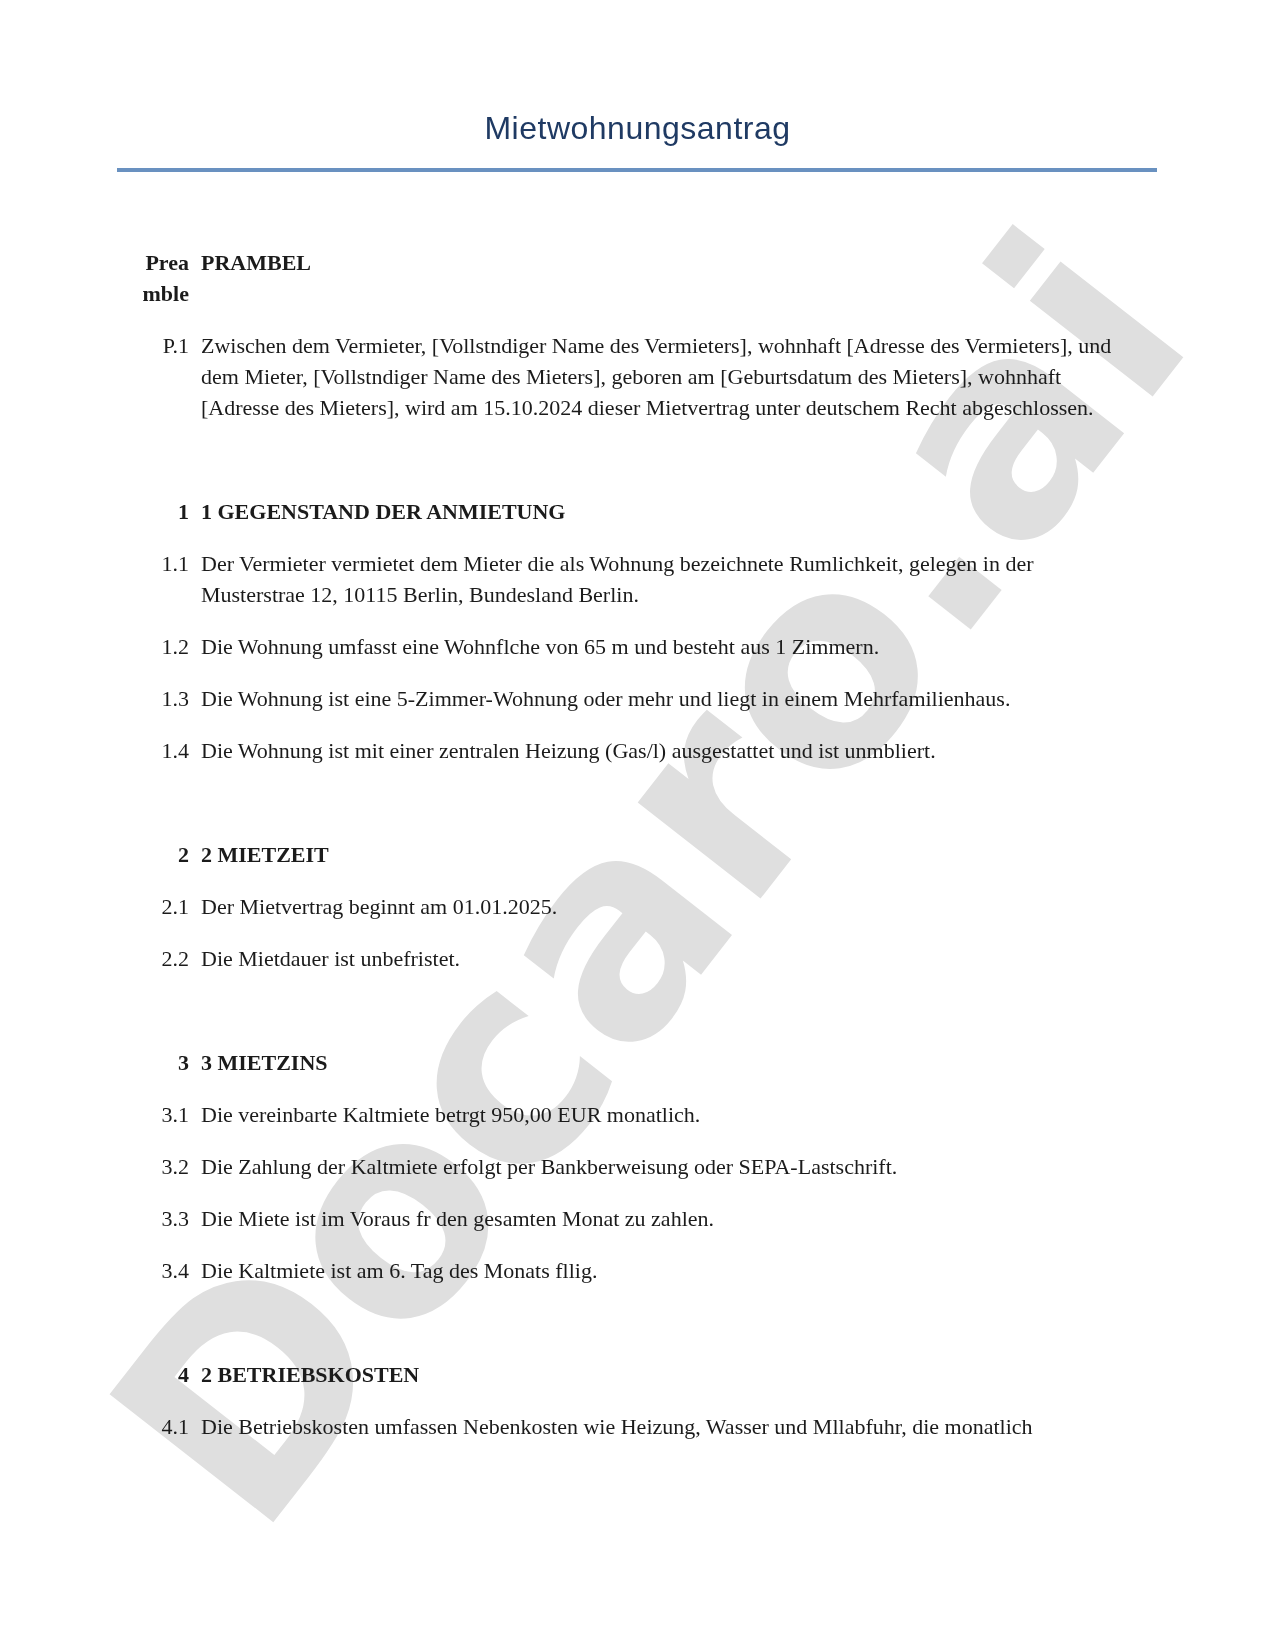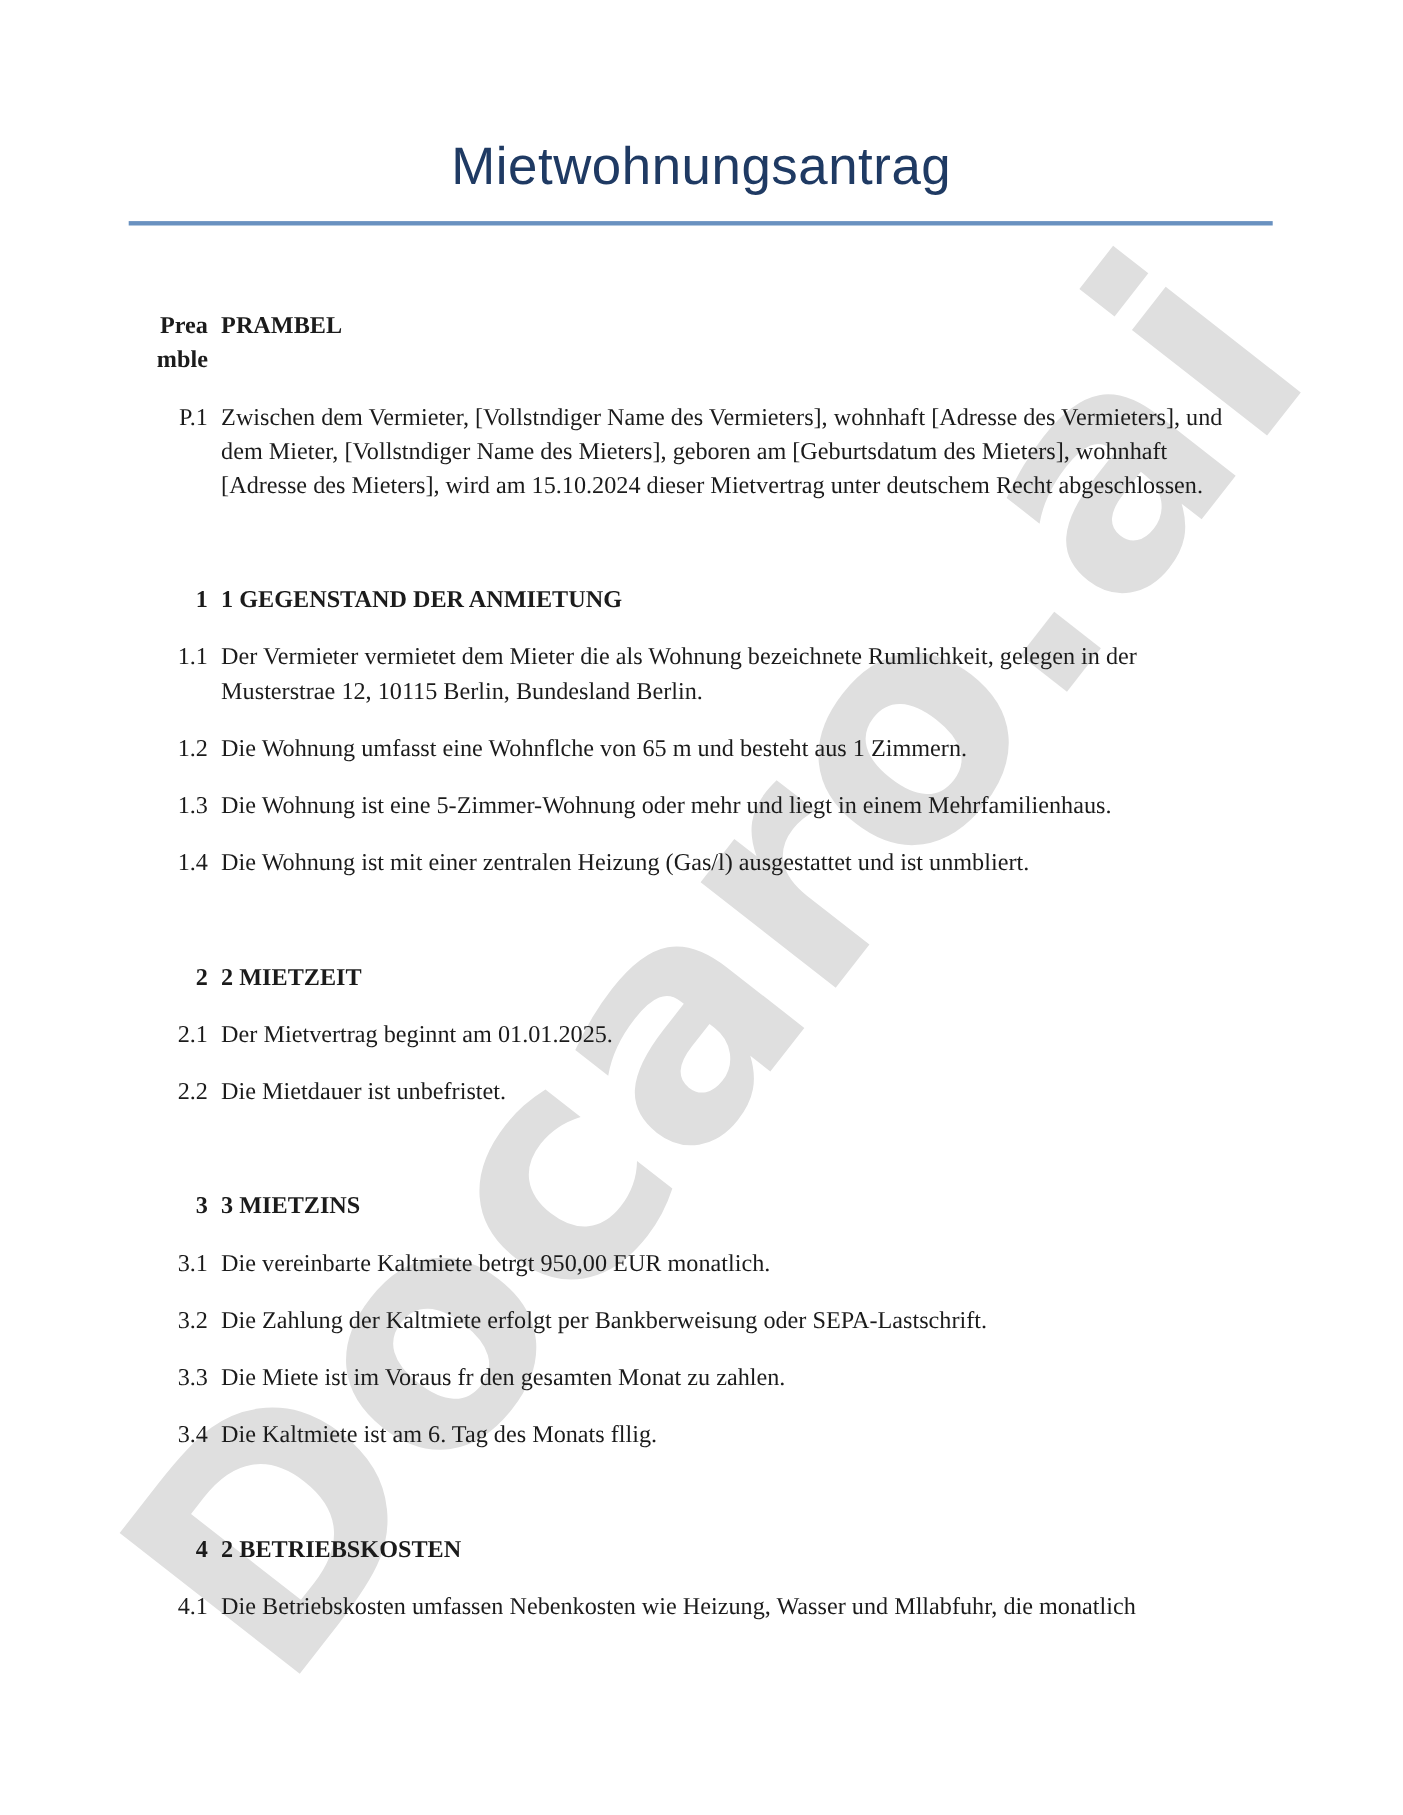--- a/index.html
+++ b/index.html
@@ -25,26 +25,26 @@
     color: #dfdfdf;
     white-space: nowrap;
     z-index: 0;
     pointer-events: none;
   }
   .content {
     position: relative;
     z-index: 1;
   }
   .title {
-    margin: 14px;
+    margin: 0;
     padding-top: 110px;
     text-align: center;
     font-family: "Liberation Sans", sans-serif;
     font-weight: 400;
-    font-size: 48px;
+    font-size: 32px;
     line-height: 1.18;
     letter-spacing: 0.5px;
     color: #1f3a63;
   }
   .rule {
     height: 4px;
     background: #6991c0;
     margin: 20px 118px 0 117px;
     border: none;
   }

